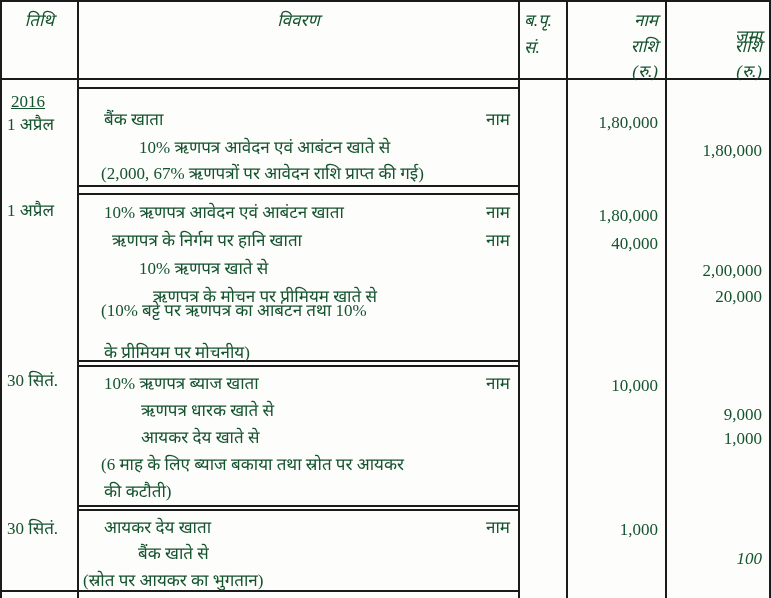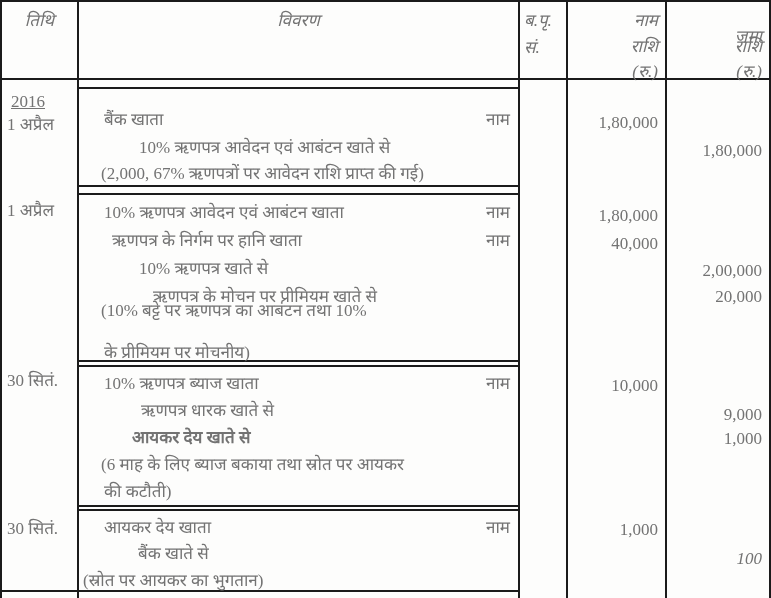--- a/index.html
+++ b/index.html
@@ -1,17 +1,17 @@
 <!DOCTYPE html>
 <html><head>
 <meta charset="utf-8">
 <style>
   html,body{margin:0;padding:0;background:#fdfdfc;}
   #page{position:relative;width:771px;height:598px;background:#fdfdfc;
-        font-family:"Liberation Serif","DejaVu Serif",serif;color:#737373;
+        font-family:"Liberation Serif","DejaVu Serif",serif;color:#14532d;
         overflow:hidden;}
   #frame{position:absolute;left:0;top:0;width:767px;height:598px;
          border-left:2px solid #1b1b1b;border-top:2px solid #1b1b1b;border-right:2px solid #1b1b1b;}
   .vline{position:absolute;top:0;bottom:0;width:2px;background:#1b1b1b;}
   .hline{position:absolute;height:2px;background:#1b1b1b;}
   .pbox{position:absolute;left:77px;width:439px;border-top:2px solid #1b1b1b;border-bottom:2px solid #1b1b1b;box-sizing:border-box;}
   .pbox.nobottom{border-bottom:none;}
   .cell{position:absolute;font-size:17px;line-height:22px;white-space:nowrap;}
   .hdr{font-style:italic;}
   .ctr{text-align:center;}
@@ -70,21 +70,21 @@
     <div class="cell" style="left:102px;top:340px;">के प्रीमियम पर मोचनीय)</div>
     <div class="cell rt debitcol" style="top:203px;">1,80,000</div>
     <div class="cell rt debitcol" style="top:231px;">40,000</div>
     <div class="cell rt creditcol" style="top:258px;">2,00,000</div>
     <div class="cell rt creditcol" style="top:284px;">20,000</div>
 
     <div class="cell" style="left:5px;top:368px;">30 सितं.</div>
     <div class="cell" style="left:102px;top:371px;">10% ऋणपत्र ब्याज खाता</div>
     <div class="cell rt drlabel" style="top:371px;">नाम</div>
     <div class="cell" style="left:139px;top:398px;">ऋणपत्र धारक खाते से</div>
-    <div class="cell" style="left:130px;top:425px;font-weight:bold;">आयकर देय खाते से</div>
+    <div class="cell" style="left:139px;top:425px;">आयकर देय खाते से</div>
     <div class="cell" style="left:99px;top:452px;">(6 माह के लिए ब्याज बकाया तथा स्रोत पर आयकर</div>
     <div class="cell" style="left:102px;top:479px;">की कटौती)</div>
     <div class="cell rt debitcol" style="top:373px;">10,000</div>
     <div class="cell rt creditcol" style="top:402px;">9,000</div>
     <div class="cell rt creditcol" style="top:426px;">1,000</div>
 
     <div class="cell" style="left:5px;top:516px;">30 सितं.</div>
     <div class="cell" style="left:102px;top:515px;">आयकर देय खाता</div>
     <div class="cell rt drlabel" style="top:515px;">नाम</div>
     <div class="cell" style="left:136px;top:541px;">बैंक खाते से</div>

